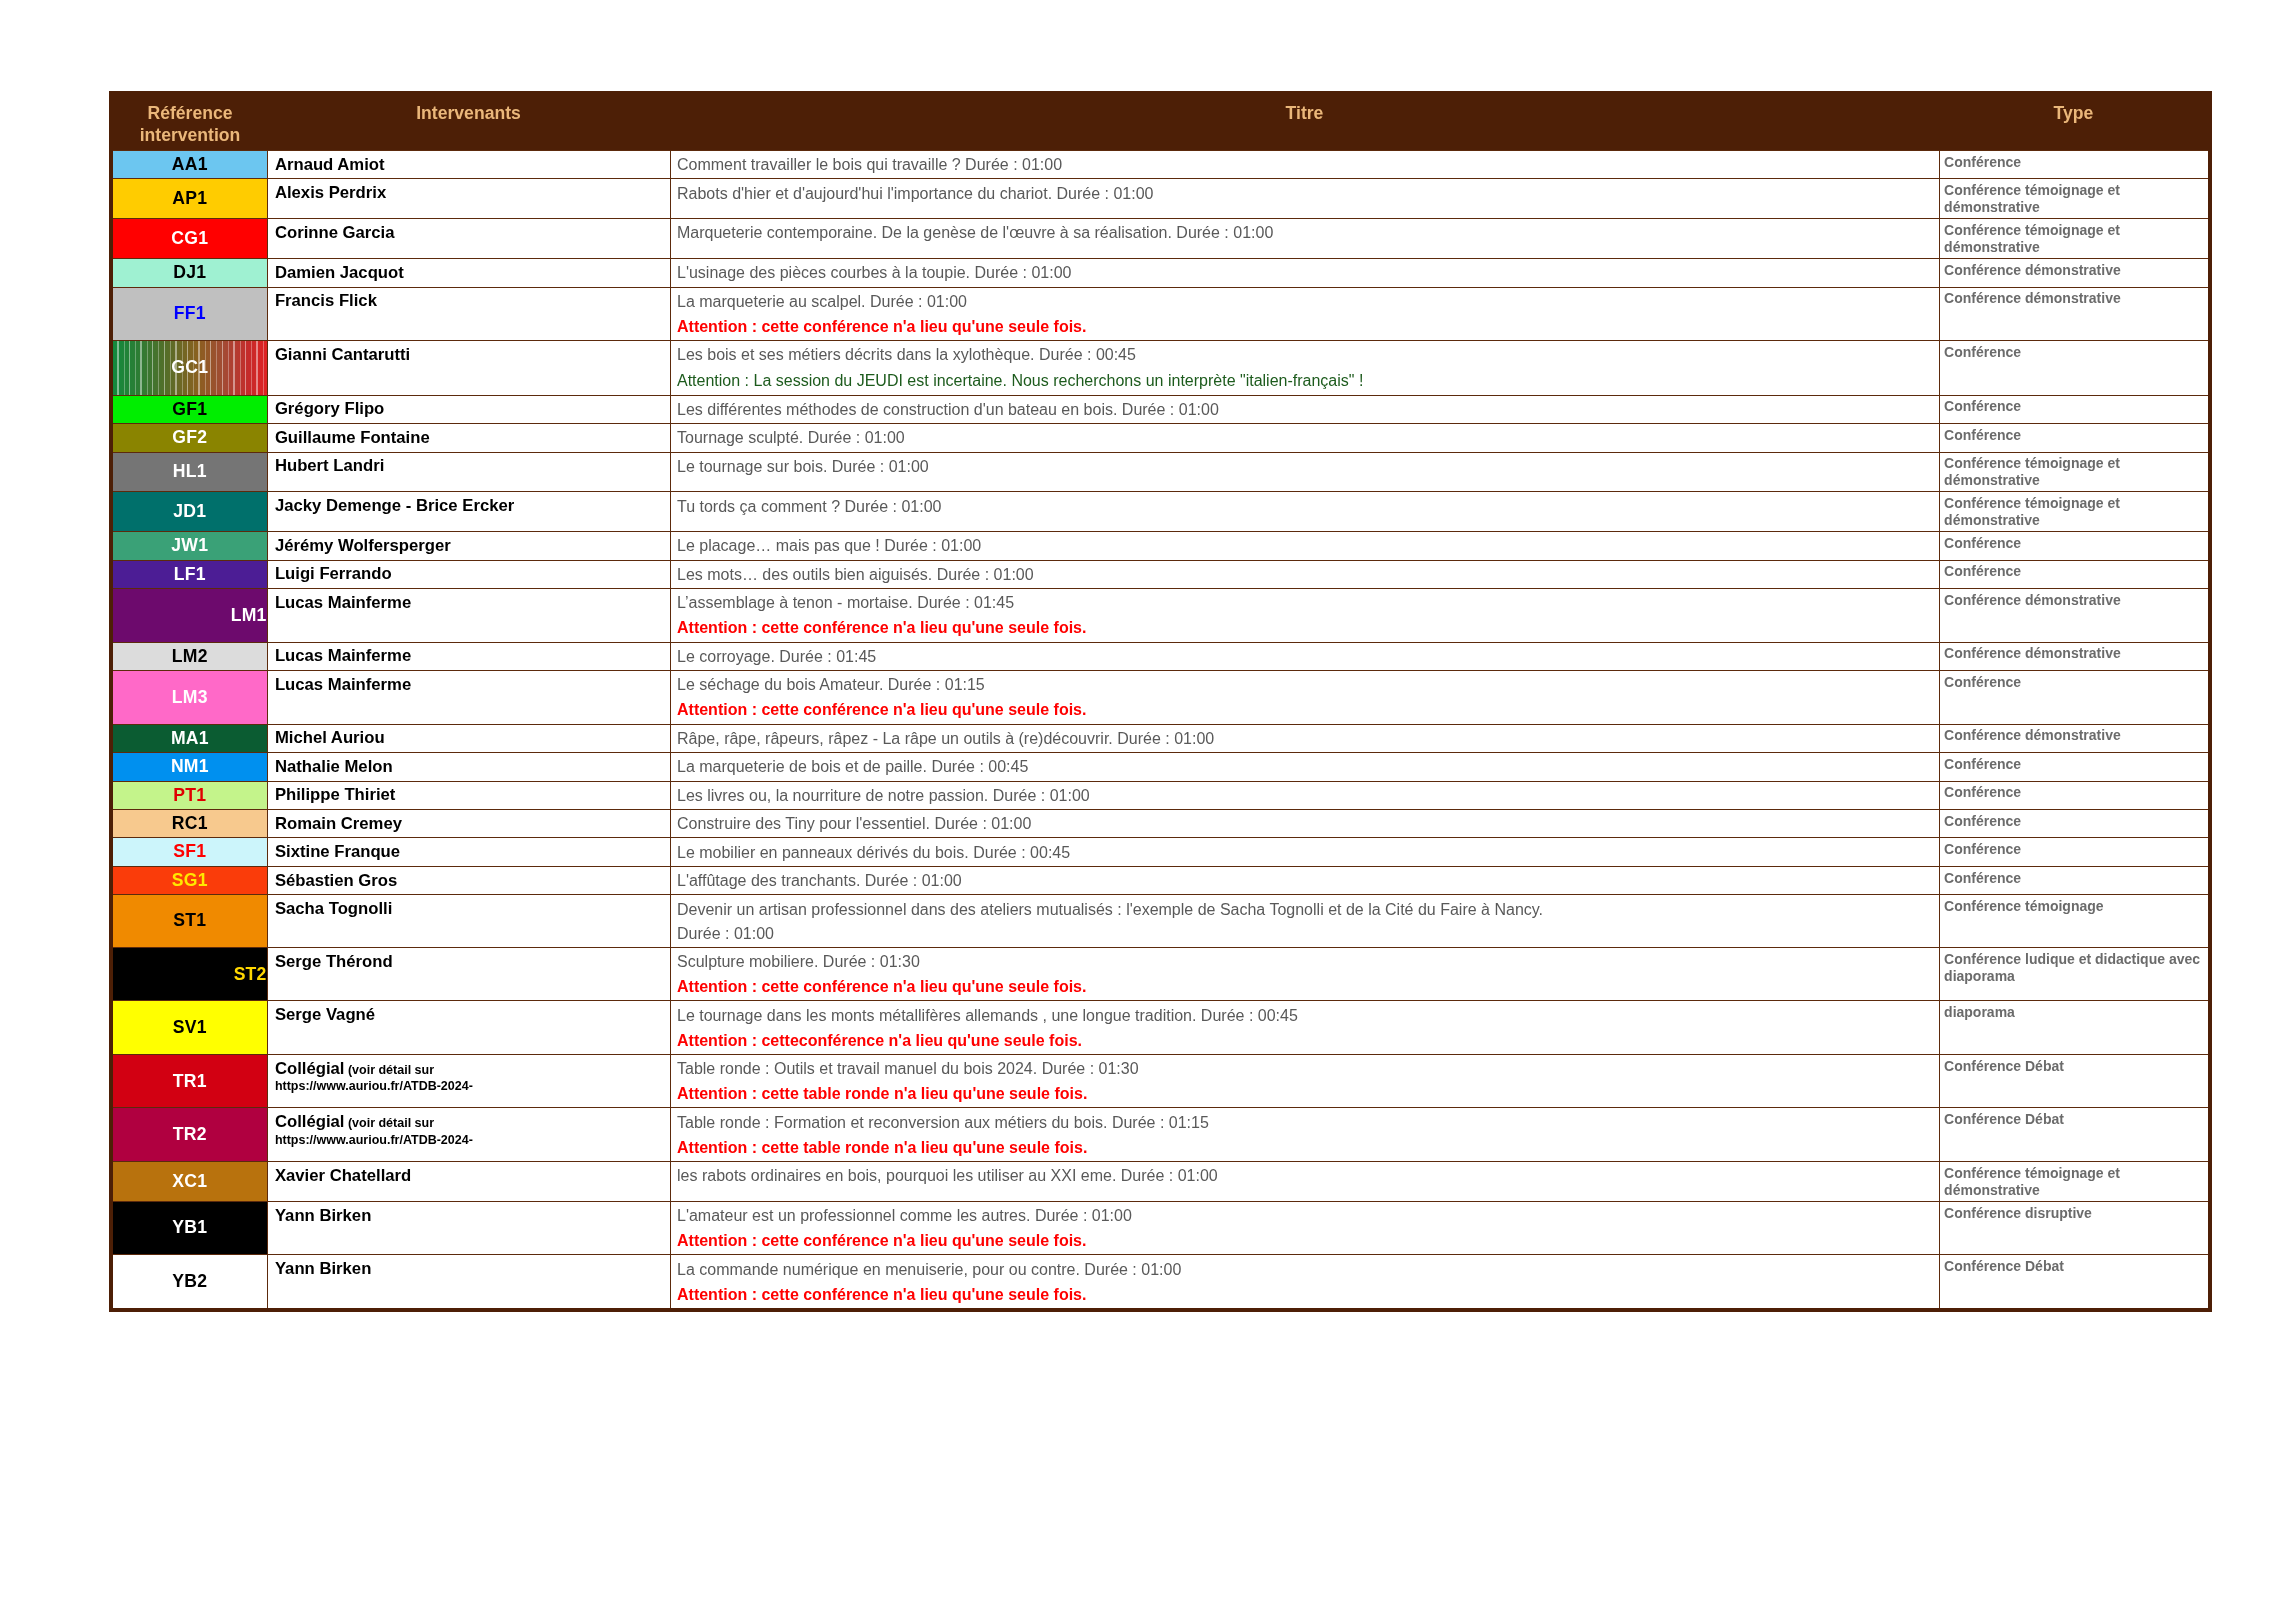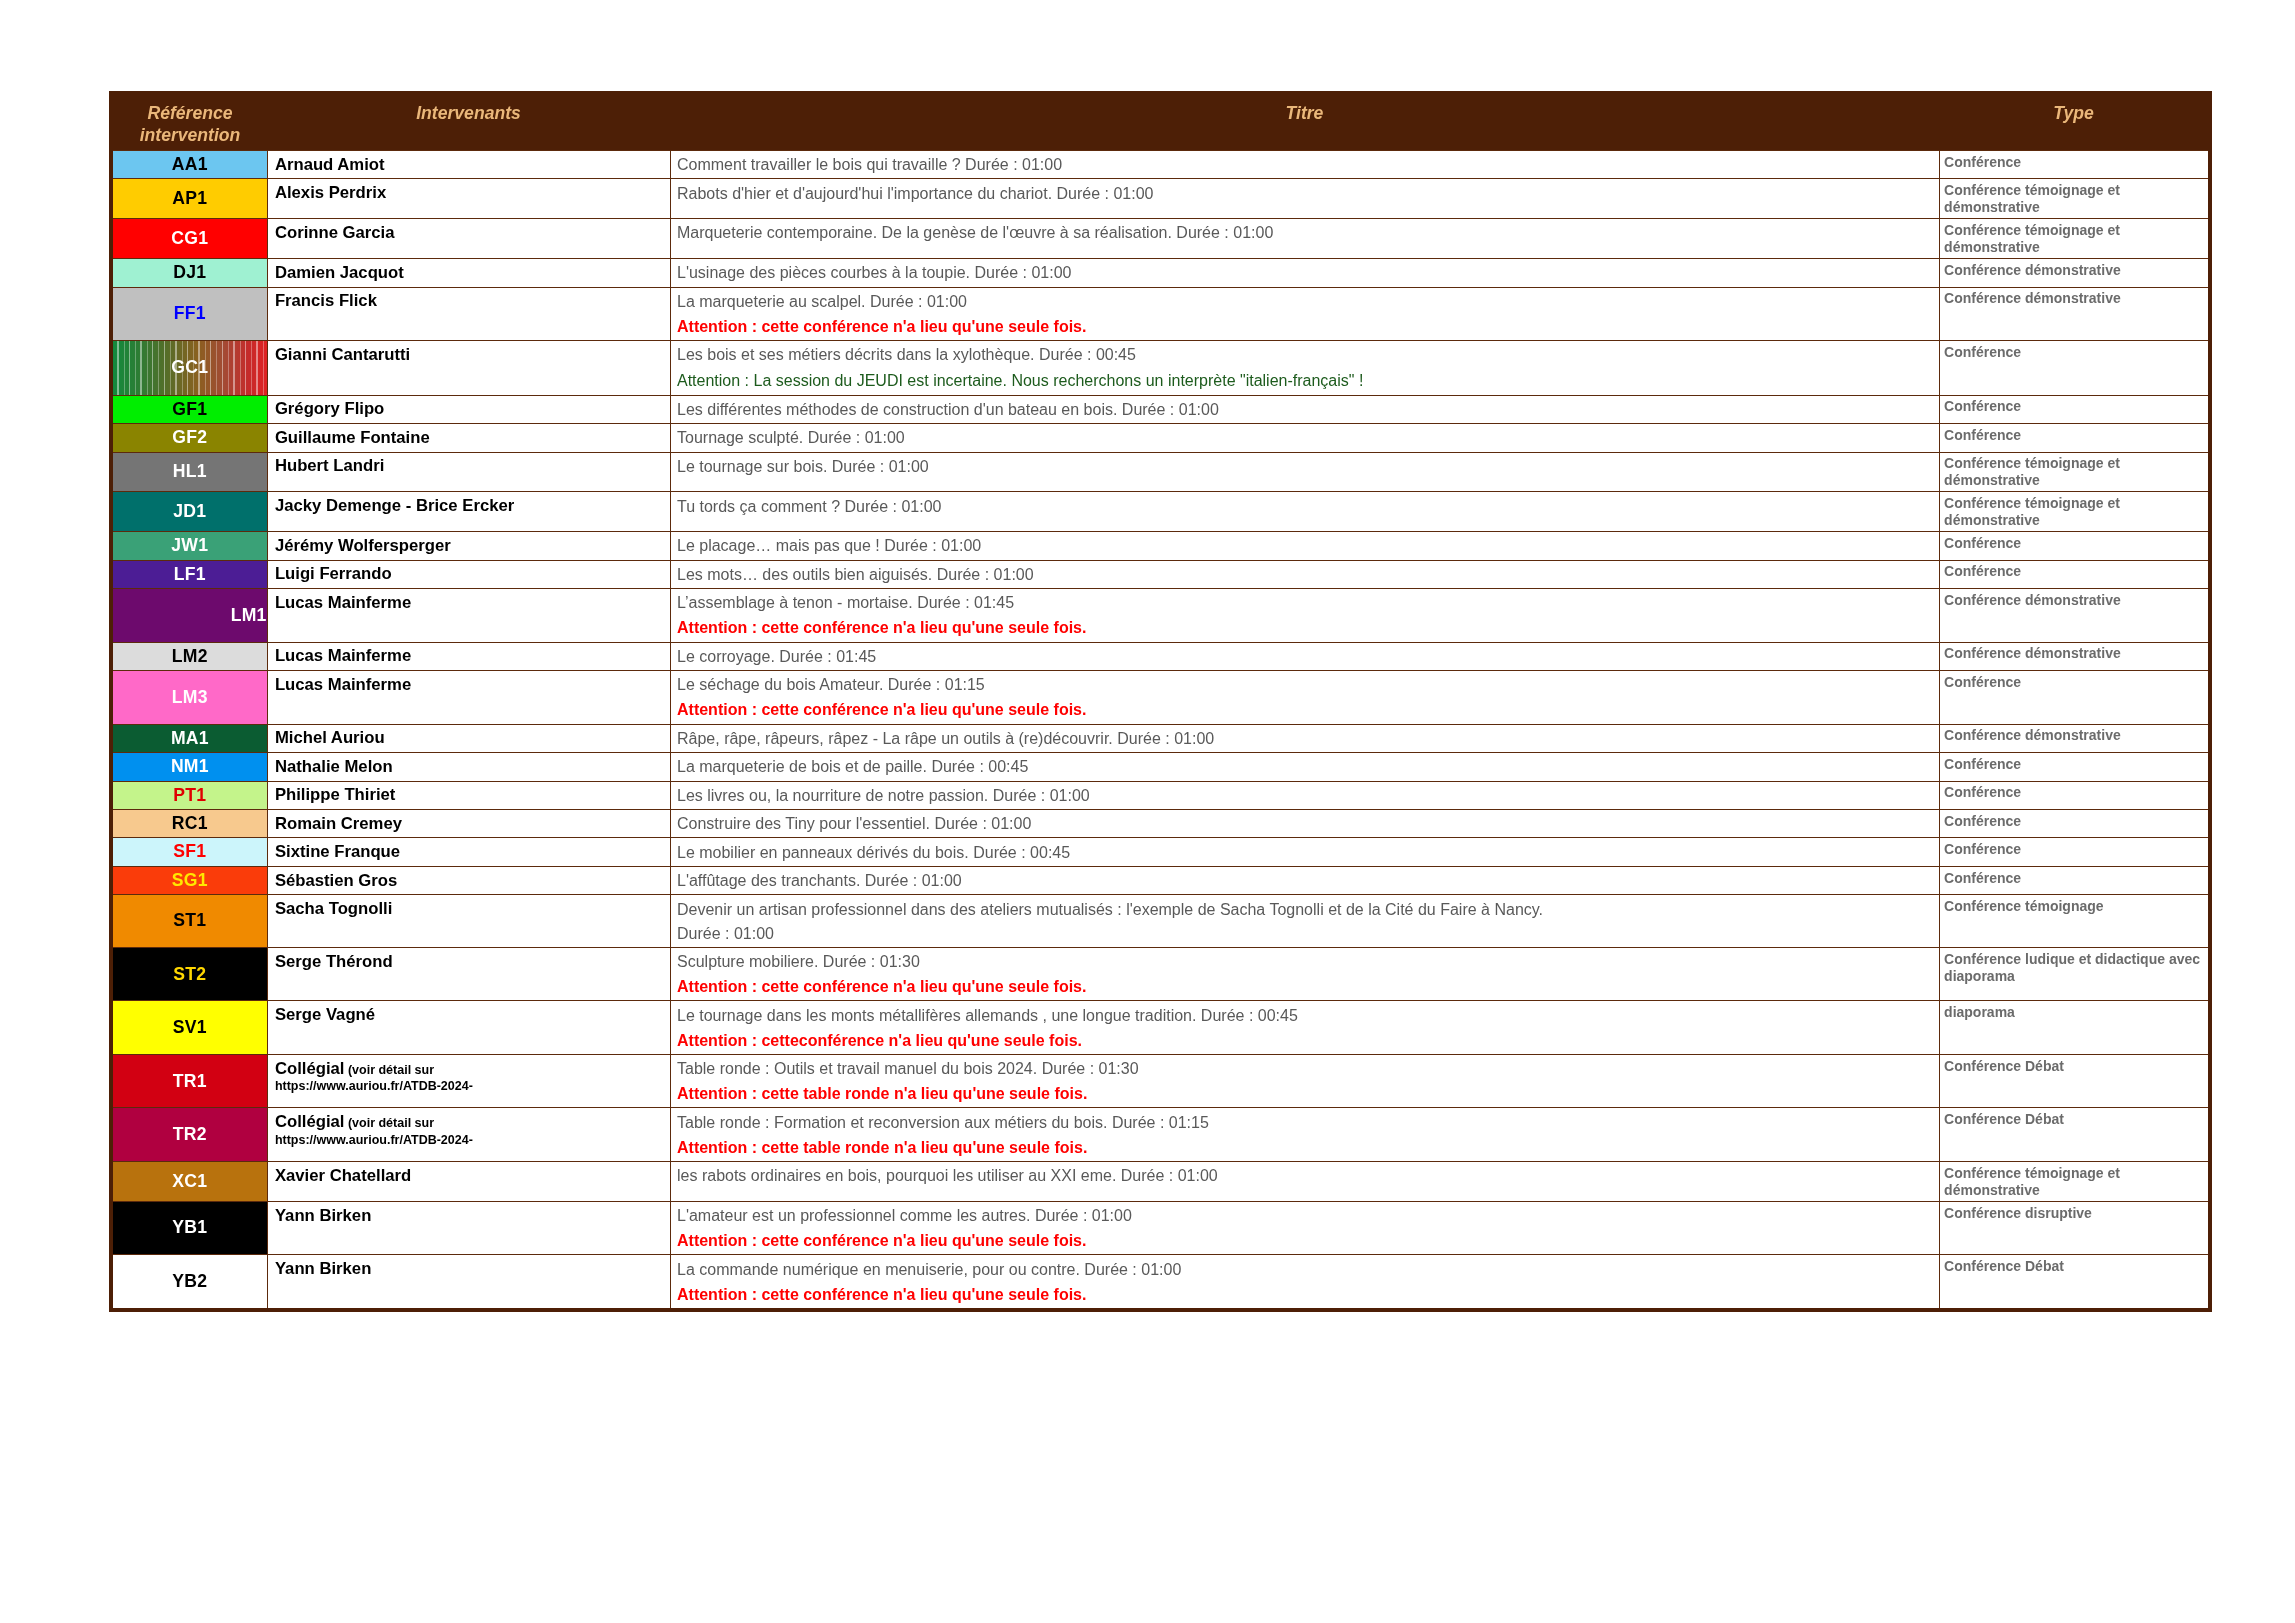--- a/index.html
+++ b/index.html
@@ -49,21 +49,20 @@
     padding: 0;
     border: none;
     vertical-align: top;
     height: 55px;
   }
   thead th .hdr-inner {
     display: block;
     padding: 7.9px 4.6px 0 4.6px;
     text-align: center;
     line-height: 1.25;
-    font-style: italic;
   }
   th.h-ref .hdr-inner { text-align: center; }
   th.h-int .hdr-inner { text-align: center; }
   th.h-tit .hdr-inner { text-align: center; }
   th.h-typ .hdr-inner { text-align: center; }
 
   
   tbody td {
     border: 1.4px solid #5c2a0c;
     padding: 0;
@@ -364,21 +363,21 @@
           </tr>
           <tr>
             <td class="ref" style="background: rgb(240, 138, 0); color: rgb(0, 0, 0);">
               <span class="reflabel">ST1</span>
             </td>
             <td class="intervenant"><span>Sacha Tognolli</span></td>
             <td class="titre"><span>Devenir un artisan professionnel dans des ateliers mutualisés : l'exemple de Sacha Tognolli et de la Cité du Faire à Nancy.</span><span class="line2">Durée : 01:00</span></td>
             <td class="type"><span>Conférence témoignage</span></td>
           </tr>
           <tr>
-            <td class="ref" style="background: rgb(0, 0, 0); color: rgb(255, 215, 0);">
+            <td class="ref" style="background: rgb(0, 0, 0); color: rgb(255, 215, 0); text-align: right;">
               <span class="reflabel">ST2</span>
             </td>
             <td class="intervenant"><span>Serge Thérond</span></td>
             <td class="titre"><span>Sculpture mobiliere. Durée : 01:30</span><span class="warn" style="color: rgb(255, 0, 0);">Attention : cette conférence n'a lieu qu'une seule fois.</span></td>
             <td class="type"><span>Conférence ludique et didactique avec diaporama</span></td>
           </tr>
           <tr>
             <td class="ref" style="background: rgb(255, 255, 0); color: rgb(0, 0, 0);">
               <span class="reflabel">SV1</span>
             </td>

